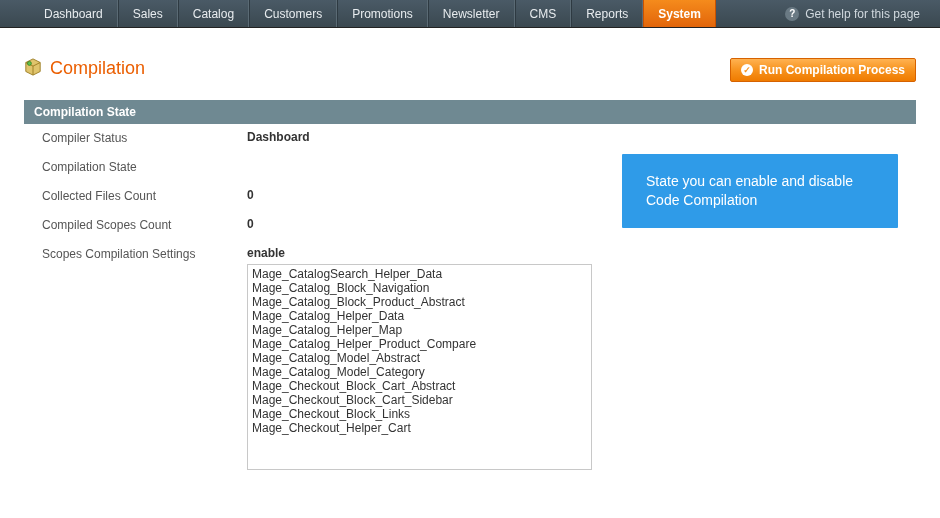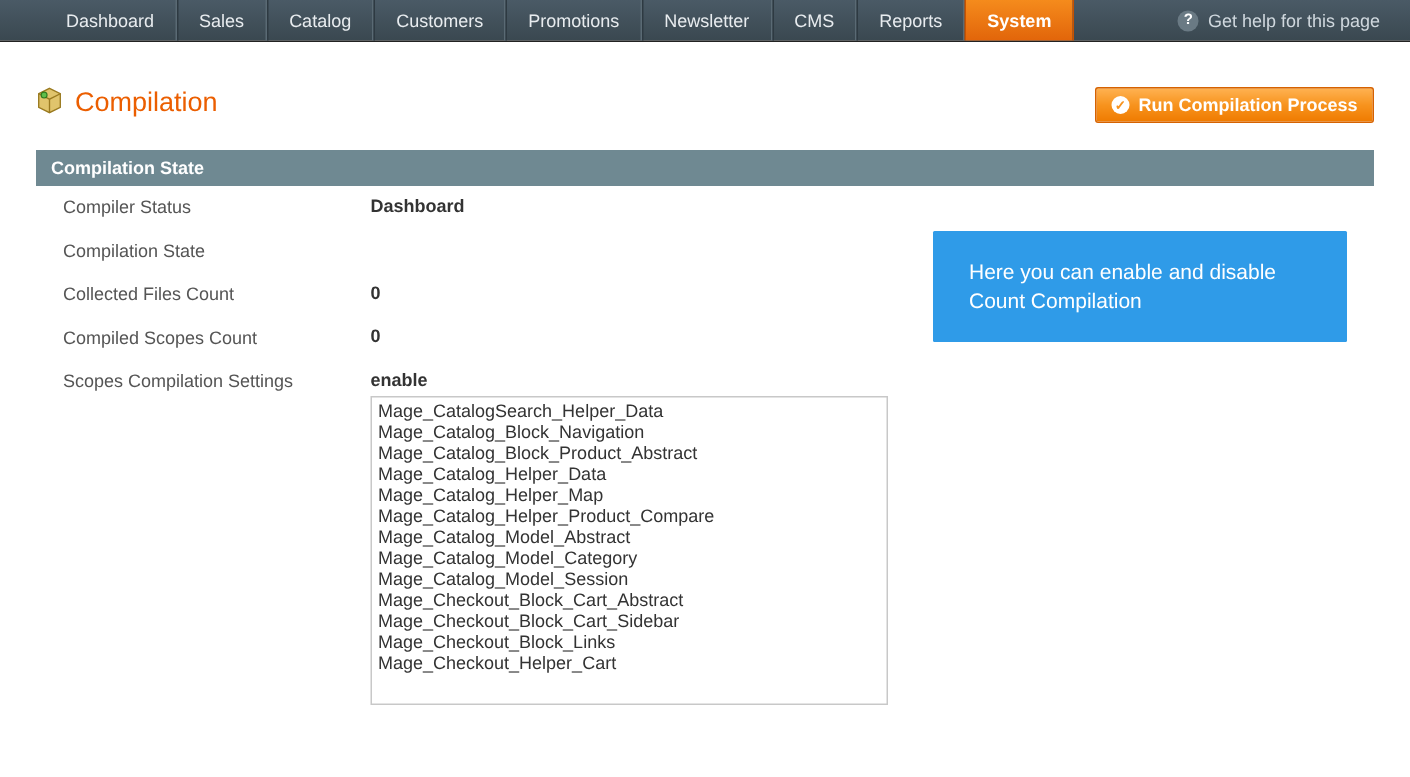--- a/index.html
+++ b/index.html
@@ -220,29 +220,28 @@
           <span>enable</span>
           <div class="scopes-box" id="scopes-box">
               <div>Mage_CatalogSearch_Helper_Data</div>
               <div>Mage_Catalog_Block_Navigation</div>
               <div>Mage_Catalog_Block_Product_Abstract</div>
               <div>Mage_Catalog_Helper_Data</div>
               <div>Mage_Catalog_Helper_Map</div>
               <div>Mage_Catalog_Helper_Product_Compare</div>
               <div>Mage_Catalog_Model_Abstract</div>
               <div>Mage_Catalog_Model_Category</div>
-              <div>Mage_Catalog_Model_Session</div>
               <div>Mage_Checkout_Block_Cart_Abstract</div>
               <div>Mage_Checkout_Block_Cart_Sidebar</div>
               <div>Mage_Checkout_Block_Links</div>
               <div>Mage_Checkout_Helper_Cart</div>
             </div>
         </div>
       </div>
 
     </div>
 
     <div class="content-right">
-      <div class="info-box">Here you can enable and disable Count Compilation</div>
+      <div class="info-box">State you can enable and disable Code Compilation</div>
     </div>
   </div>
 
 </div>
 
 </body></html>

